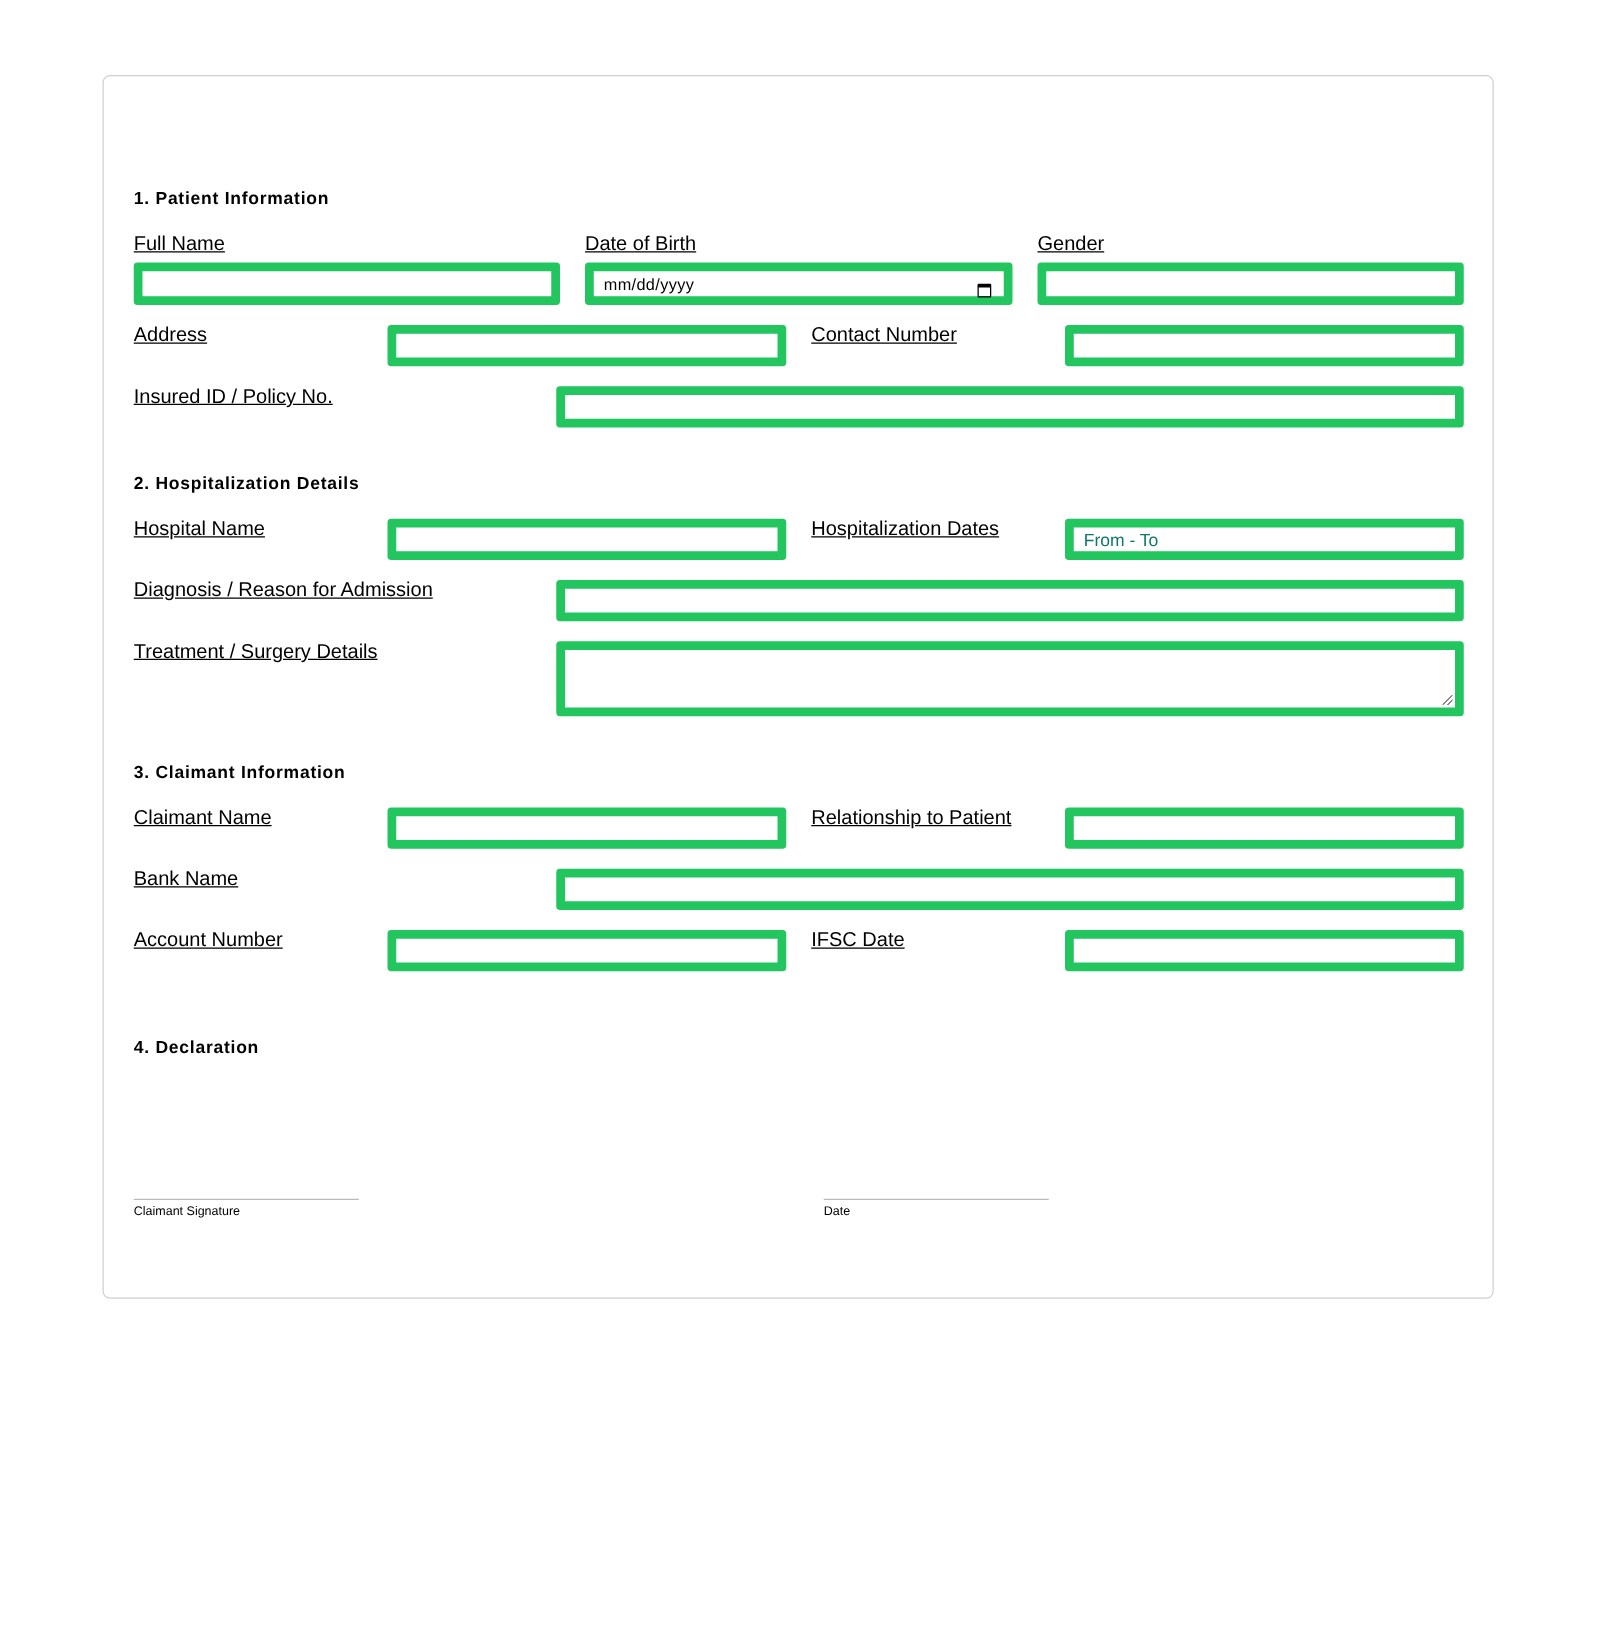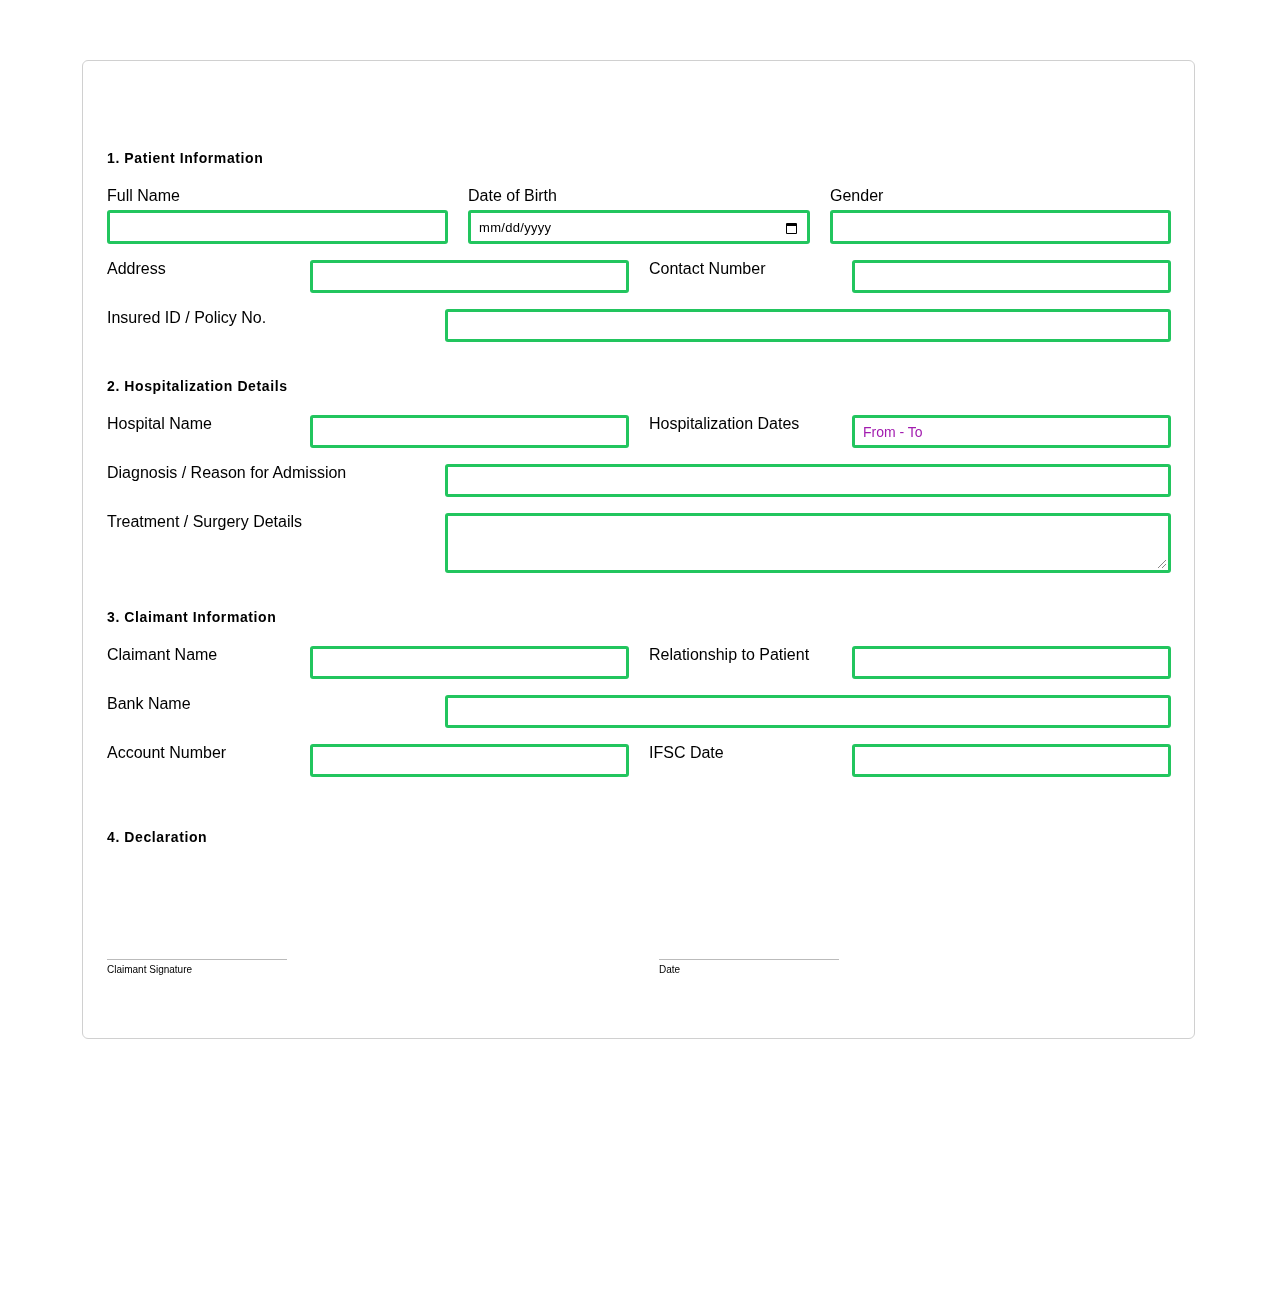--- a/index.html
+++ b/index.html
@@ -3,27 +3,27 @@
 <meta charset="utf-8">
 <style>
   html, body { margin: 0; padding: 0; background: #ffffff; }
   body { width: 1278px; height: 1300px; font-family: "Liberation Sans", sans-serif; color: #000; }
   .card {
     position: absolute; left: 82px; top: 60px; width: 1063px; height: 929px;
     border: 1px solid #d0d0d0; border-radius: 6px; padding: 24px;
   }
   h1 { margin: 0; position: absolute; left: 24px; top: 23px; font-size: 33px; font-weight: bold; letter-spacing: 0.6px; }
   h2 { margin: 0; position: absolute; left: 24px; font-size: 14px; font-weight: bold; letter-spacing: 0.6px; }
-  .lbl { position: absolute; font-size: 16px; }
+  .lbl { position: absolute; font-size: 16px; text-decoration: underline; }
   .inp {
-    position: absolute; box-sizing: border-box; height: 33px; border: 3px solid #22c55e; border-radius: 3px;
+    position: absolute; box-sizing: border-box; height: 33px; border: 7px solid #22c55e; border-radius: 3px;
     background: #fff; padding: 0 8px; font-family: "Liberation Sans", sans-serif; font-size: 14px; color: #000;
     display: flex; align-items: center;
   }
-  .ph { color: #a21caf; font-size: 14px; }
+  .ph { color: #0f766e; font-size: 14px; }
   .date-txt { font-size: 13px; letter-spacing: 0.3px; }
   .cal { position: absolute; right: 10px; top: 10px; width: 11px; height: 11px; border: 1.5px solid #000; border-top-width: 3px; box-sizing: border-box; border-radius: 1px; }
   .ta { height: 60px; }
   .grip { position: absolute; right: 2px; bottom: 2px; width: 8px; height: 8px;
     background: linear-gradient(135deg, transparent 45%, #888 45%, #888 55%, transparent 55%, transparent 70%, #888 70%, #888 80%, transparent 80%); }
   .decl { position: absolute; left: 24px; top: 809px; font-size: 14px; }
   .sigline { position: absolute; width: 180px; border-top: 1px solid #bbb; }
   .siglbl { position: absolute; font-size: 10px; }
 </style>
 </head>

